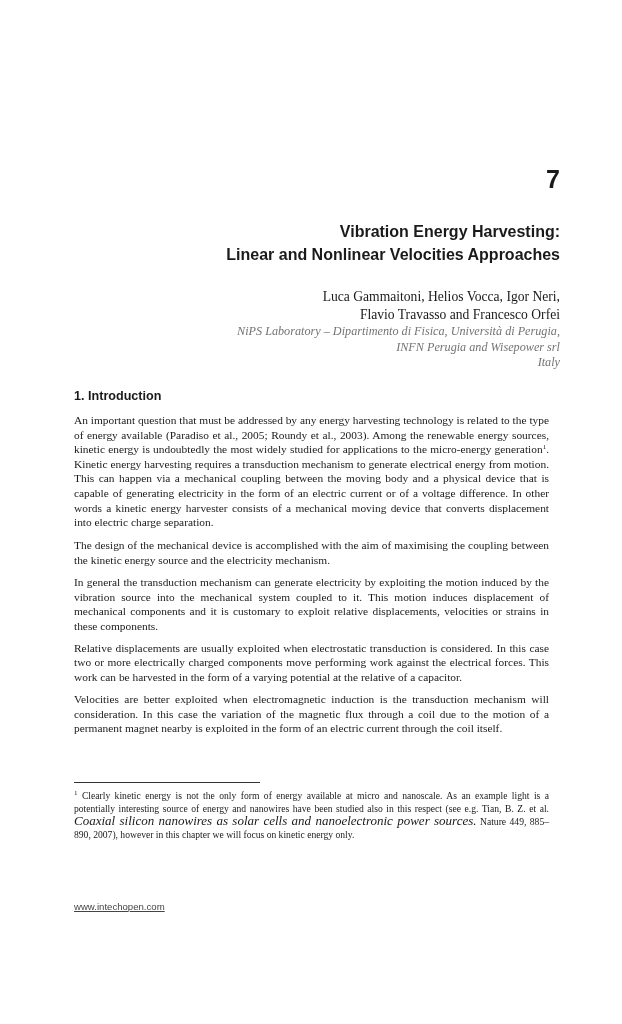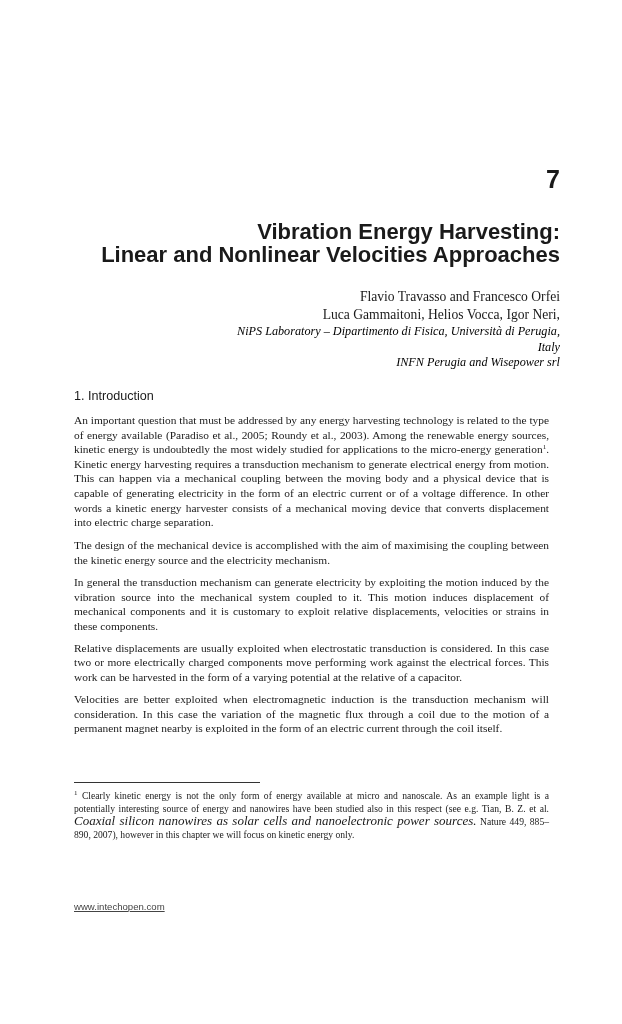--- a/index.html
+++ b/index.html
@@ -5,36 +5,36 @@
     html, body { margin: 0; padding: 0; background: #ffffff; }
     body { width: 622px; height: 1024px; position: relative; overflow: hidden; color: #1a1a1a; }
     .page { position: absolute; left: 0; top: 0; width: 622px; height: 1024px; background: #ffffff; }
     .chapter-number {
       position: absolute; right: 62px; top: 164px;
       font-family: "Liberation Sans", sans-serif; font-weight: bold; font-size: 25px;
       color: #1a1a1a; line-height: 30px;
     }
     .chapter-title {
       position: absolute; right: 62px; top: 220px; width: 520px; text-align: right;
-      font-family: "Liberation Sans", sans-serif; font-weight: bold; font-size: 22px;
+      font-family: "Liberation Sans", sans-serif; font-weight: bold; font-size: 16px;
       line-height: 23px; color: #1a1a1a;
     }
     .chapter-title div { white-space: nowrap; }
     .authors {
       position: absolute; right: 62px; top: 288px; width: 500px; text-align: right;
       font-family: "Liberation Serif", serif; font-size: 13.6px; line-height: 17.5px; color: #1a1a1a;
     }
     .affiliation {
       position: absolute; right: 62px; top: 324px; width: 500px; text-align: right;
-      font-family: "Liberation Serif", serif; font-style: italic; font-size: 12.2px; line-height: 15.6px; color: #000000;
+      font-family: "Liberation Serif", serif; font-style: italic; font-size: 12.2px; line-height: 15.6px; color: #737373;
     }
     .affiliation div, .authors div { white-space: nowrap; }
     .section-heading {
       position: absolute; left: 74px; top: 389px;
-      font-family: "Liberation Sans", sans-serif; font-weight: normal; font-size: 12.6px; color: #1a1a1a;
+      font-family: "Liberation Sans", sans-serif; font-weight: bold; font-size: 12.6px; color: #1a1a1a;
     }
     .body-text {
       position: absolute; left: 74px; top: 413px; width: 475px;
       font-family: "Liberation Serif", serif; font-size: 11.4px; line-height: 14.6px; color: #1a1a1a;
     }
     .body-text p { margin: 0 0 7.5px 0; text-align: justify; font-family: Liberation Serif, serif; }
     .body-text p.para-1 { margin-bottom: 8.5px; }
     sup { font-size: 7px; vertical-align: 4px; line-height: 0; }
     .footnote-rule {
       position: absolute; left: 74px; top: 782px; width: 186px; height: 0;
@@ -57,28 +57,28 @@
 <div class="page">
 
   <div class="chapter-number">7</div>
 
   <div class="chapter-title">
     <div>Vibration Energy Harvesting:</div>
     <div>Linear and Nonlinear Velocities Approaches</div>
   </div>
 
   <div class="authors">
+    <div>Luca Gammaitoni, Helios Vocca, Igor Neri,</div>
     <div>Flavio Travasso and Francesco Orfei</div>
-    <div>Luca Gammaitoni, Helios Vocca, Igor Neri,</div>
   </div>
 
   <div class="affiliation">
     <div>NiPS Laboratory – Dipartimento di Fisica, Università di Perugia,</div>
+    <div>INFN Perugia and Wisepower srl</div>
     <div>Italy</div>
-    <div>INFN Perugia and Wisepower srl</div>
   </div>
 
   <div class="section-heading">1. Introduction</div>
 
   <div class="body-text">
     <p class="para-1"><span>An important question that must be addressed by any energy harvesting technology is related to the type of energy available (Paradiso et al., 2005; Roundy et al., 2003). Among the renewable energy sources, kinetic energy is undoubtedly the most widely studied for applications to the micro-energy generation</span><sup>1</sup><span>. Kinetic energy harvesting requires a transduction mechanism to generate electrical energy from motion. This can happen via a mechanical coupling between the moving body and a physical device that is capable of generating electricity in the form of an electric current or of a voltage difference. In other words a kinetic energy harvester consists of a mechanical moving device that converts displacement into electric charge separation.</span></p>
     <p>The design of the mechanical device is accomplished with the aim of maximising the coupling between the kinetic energy source and the electricity mechanism.</p>
     <p>In general the transduction mechanism can generate electricity by exploiting the motion induced by the vibration source into the mechanical system coupled to it. This motion induces displacement of mechanical components and it is customary to exploit relative displacements, velocities or strains in these components.</p>
     <p>Relative displacements are usually exploited when electrostatic transduction is considered. In this case two or more electrically charged components move performing work against the electrical forces. This work can be harvested in the form of a varying potential at the relative of a capacitor.</p>
     <p>Velocities are better exploited when electromagnetic induction is the transduction mechanism will consideration. In this case the variation of the magnetic flux through a coil due to the motion of a permanent magnet nearby is exploited in the form of an electric current through the coil itself.</p>

